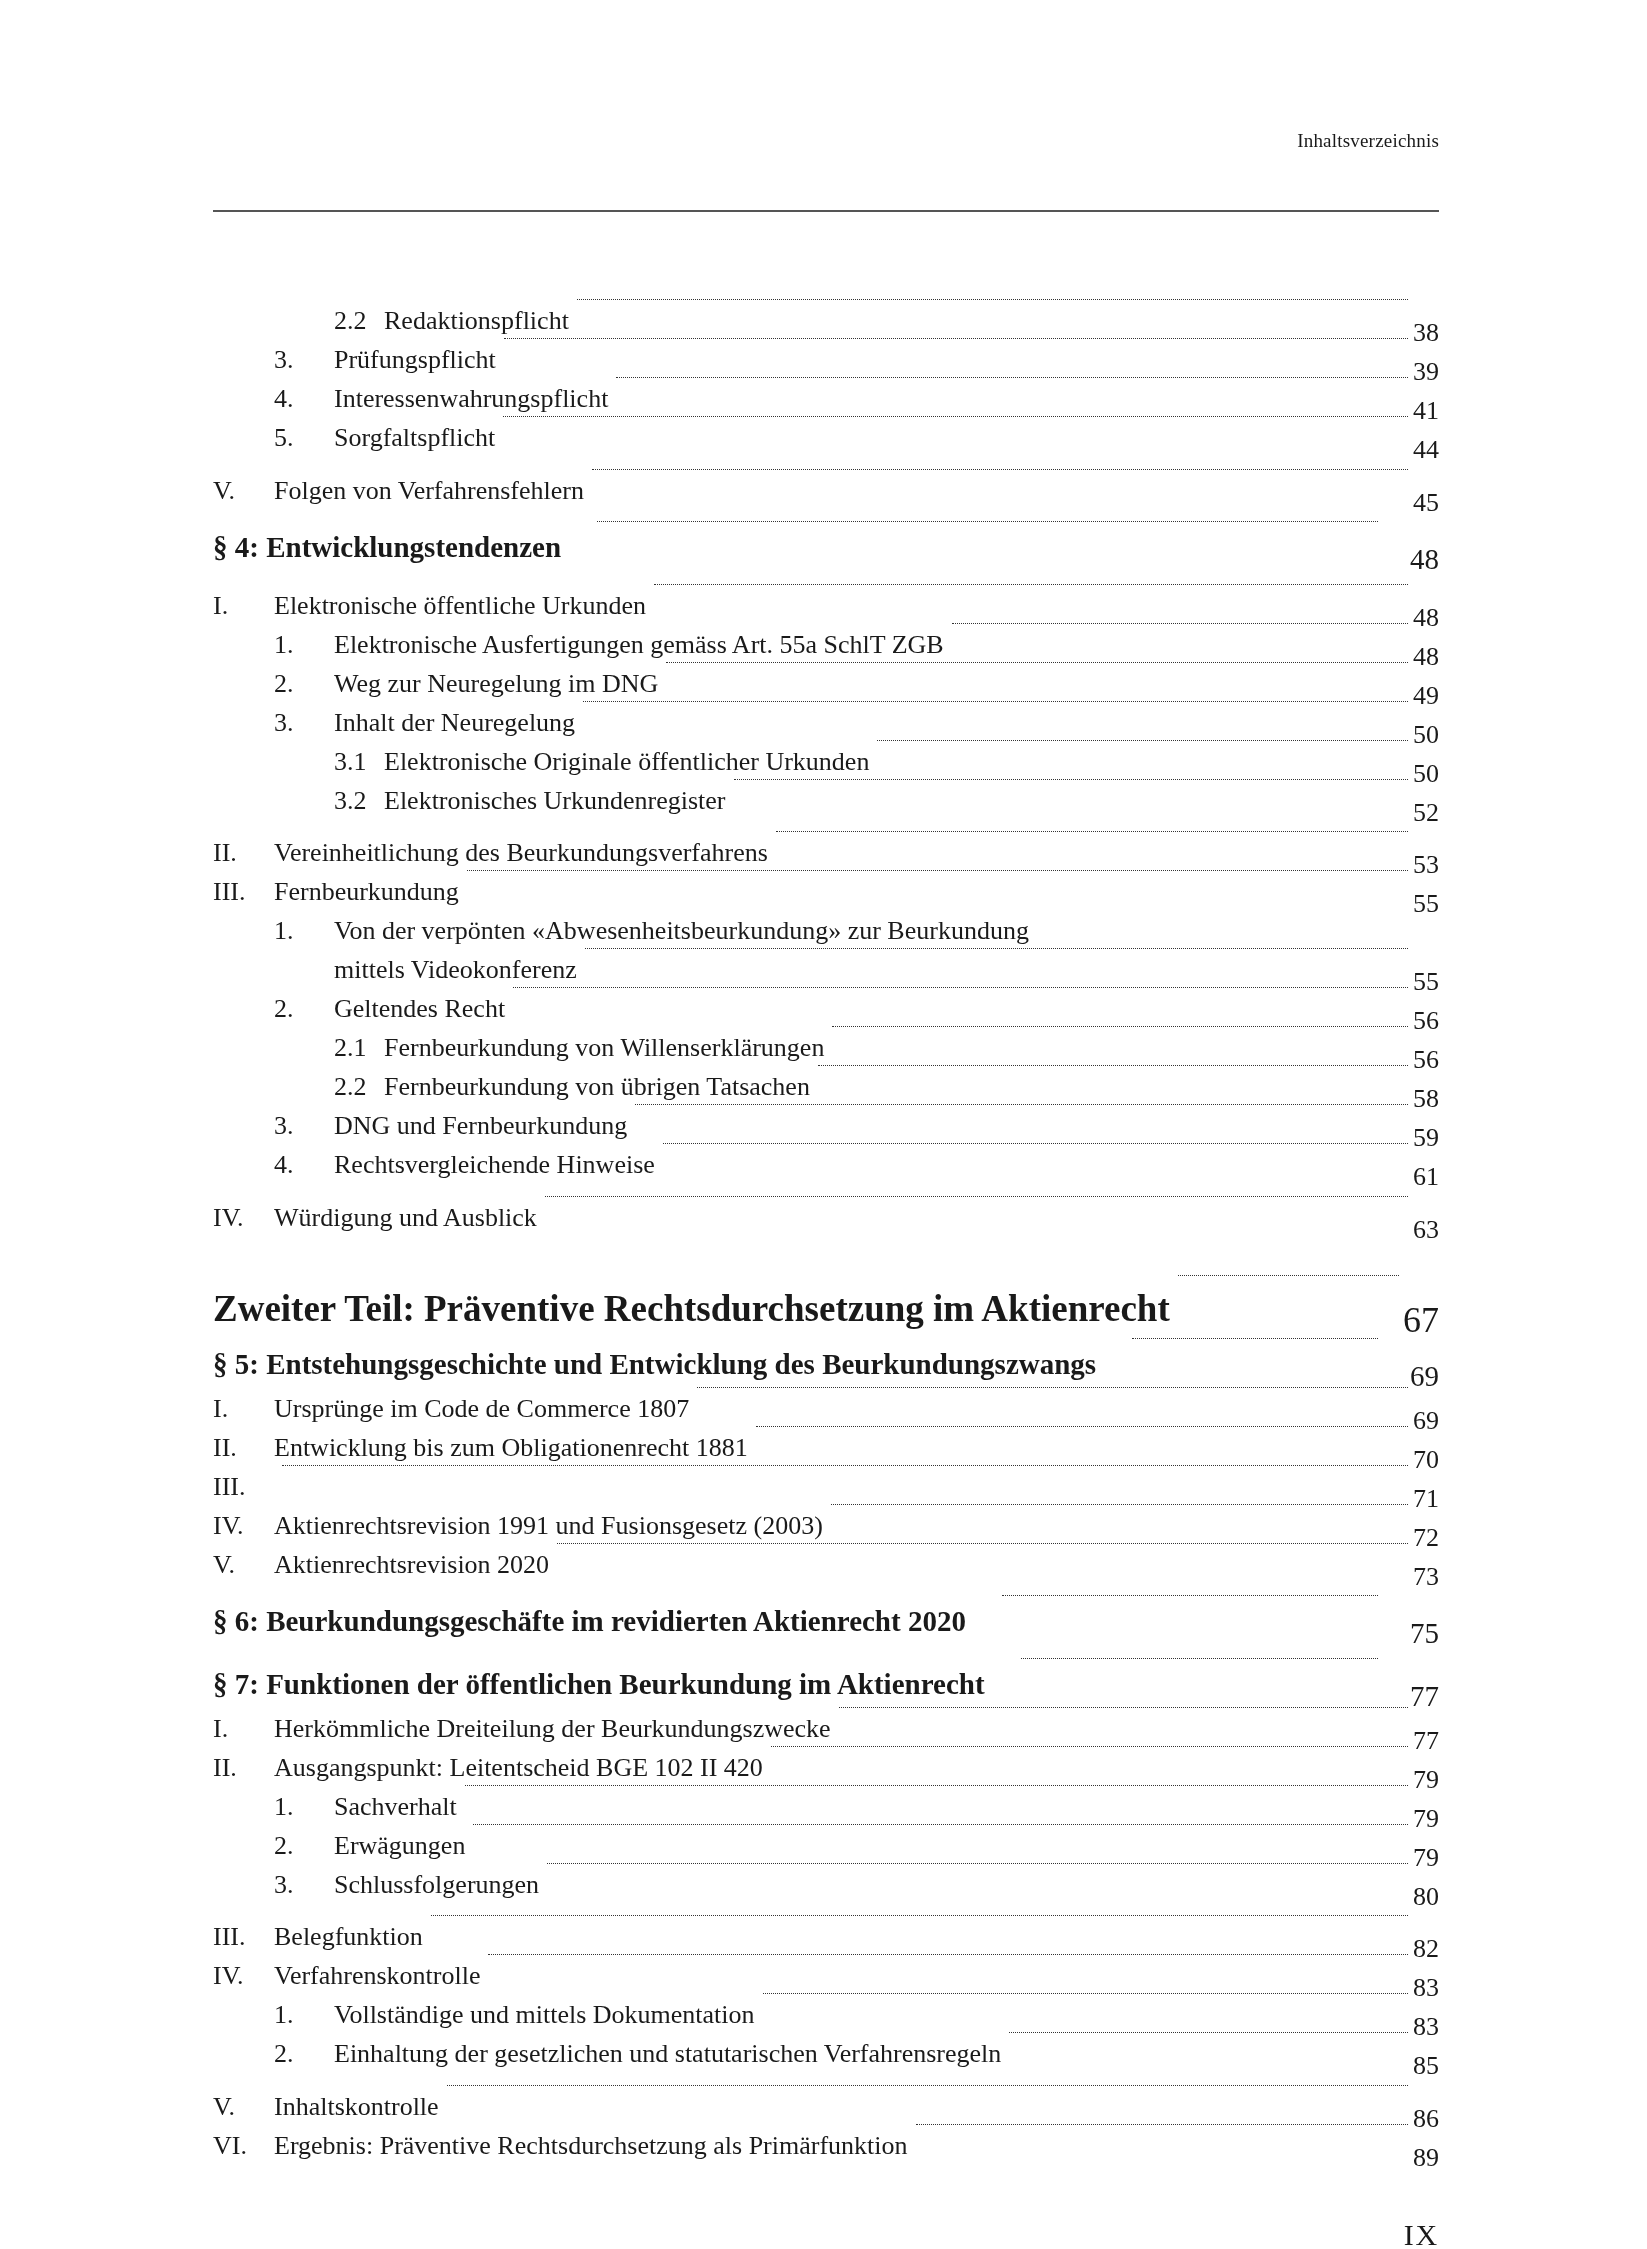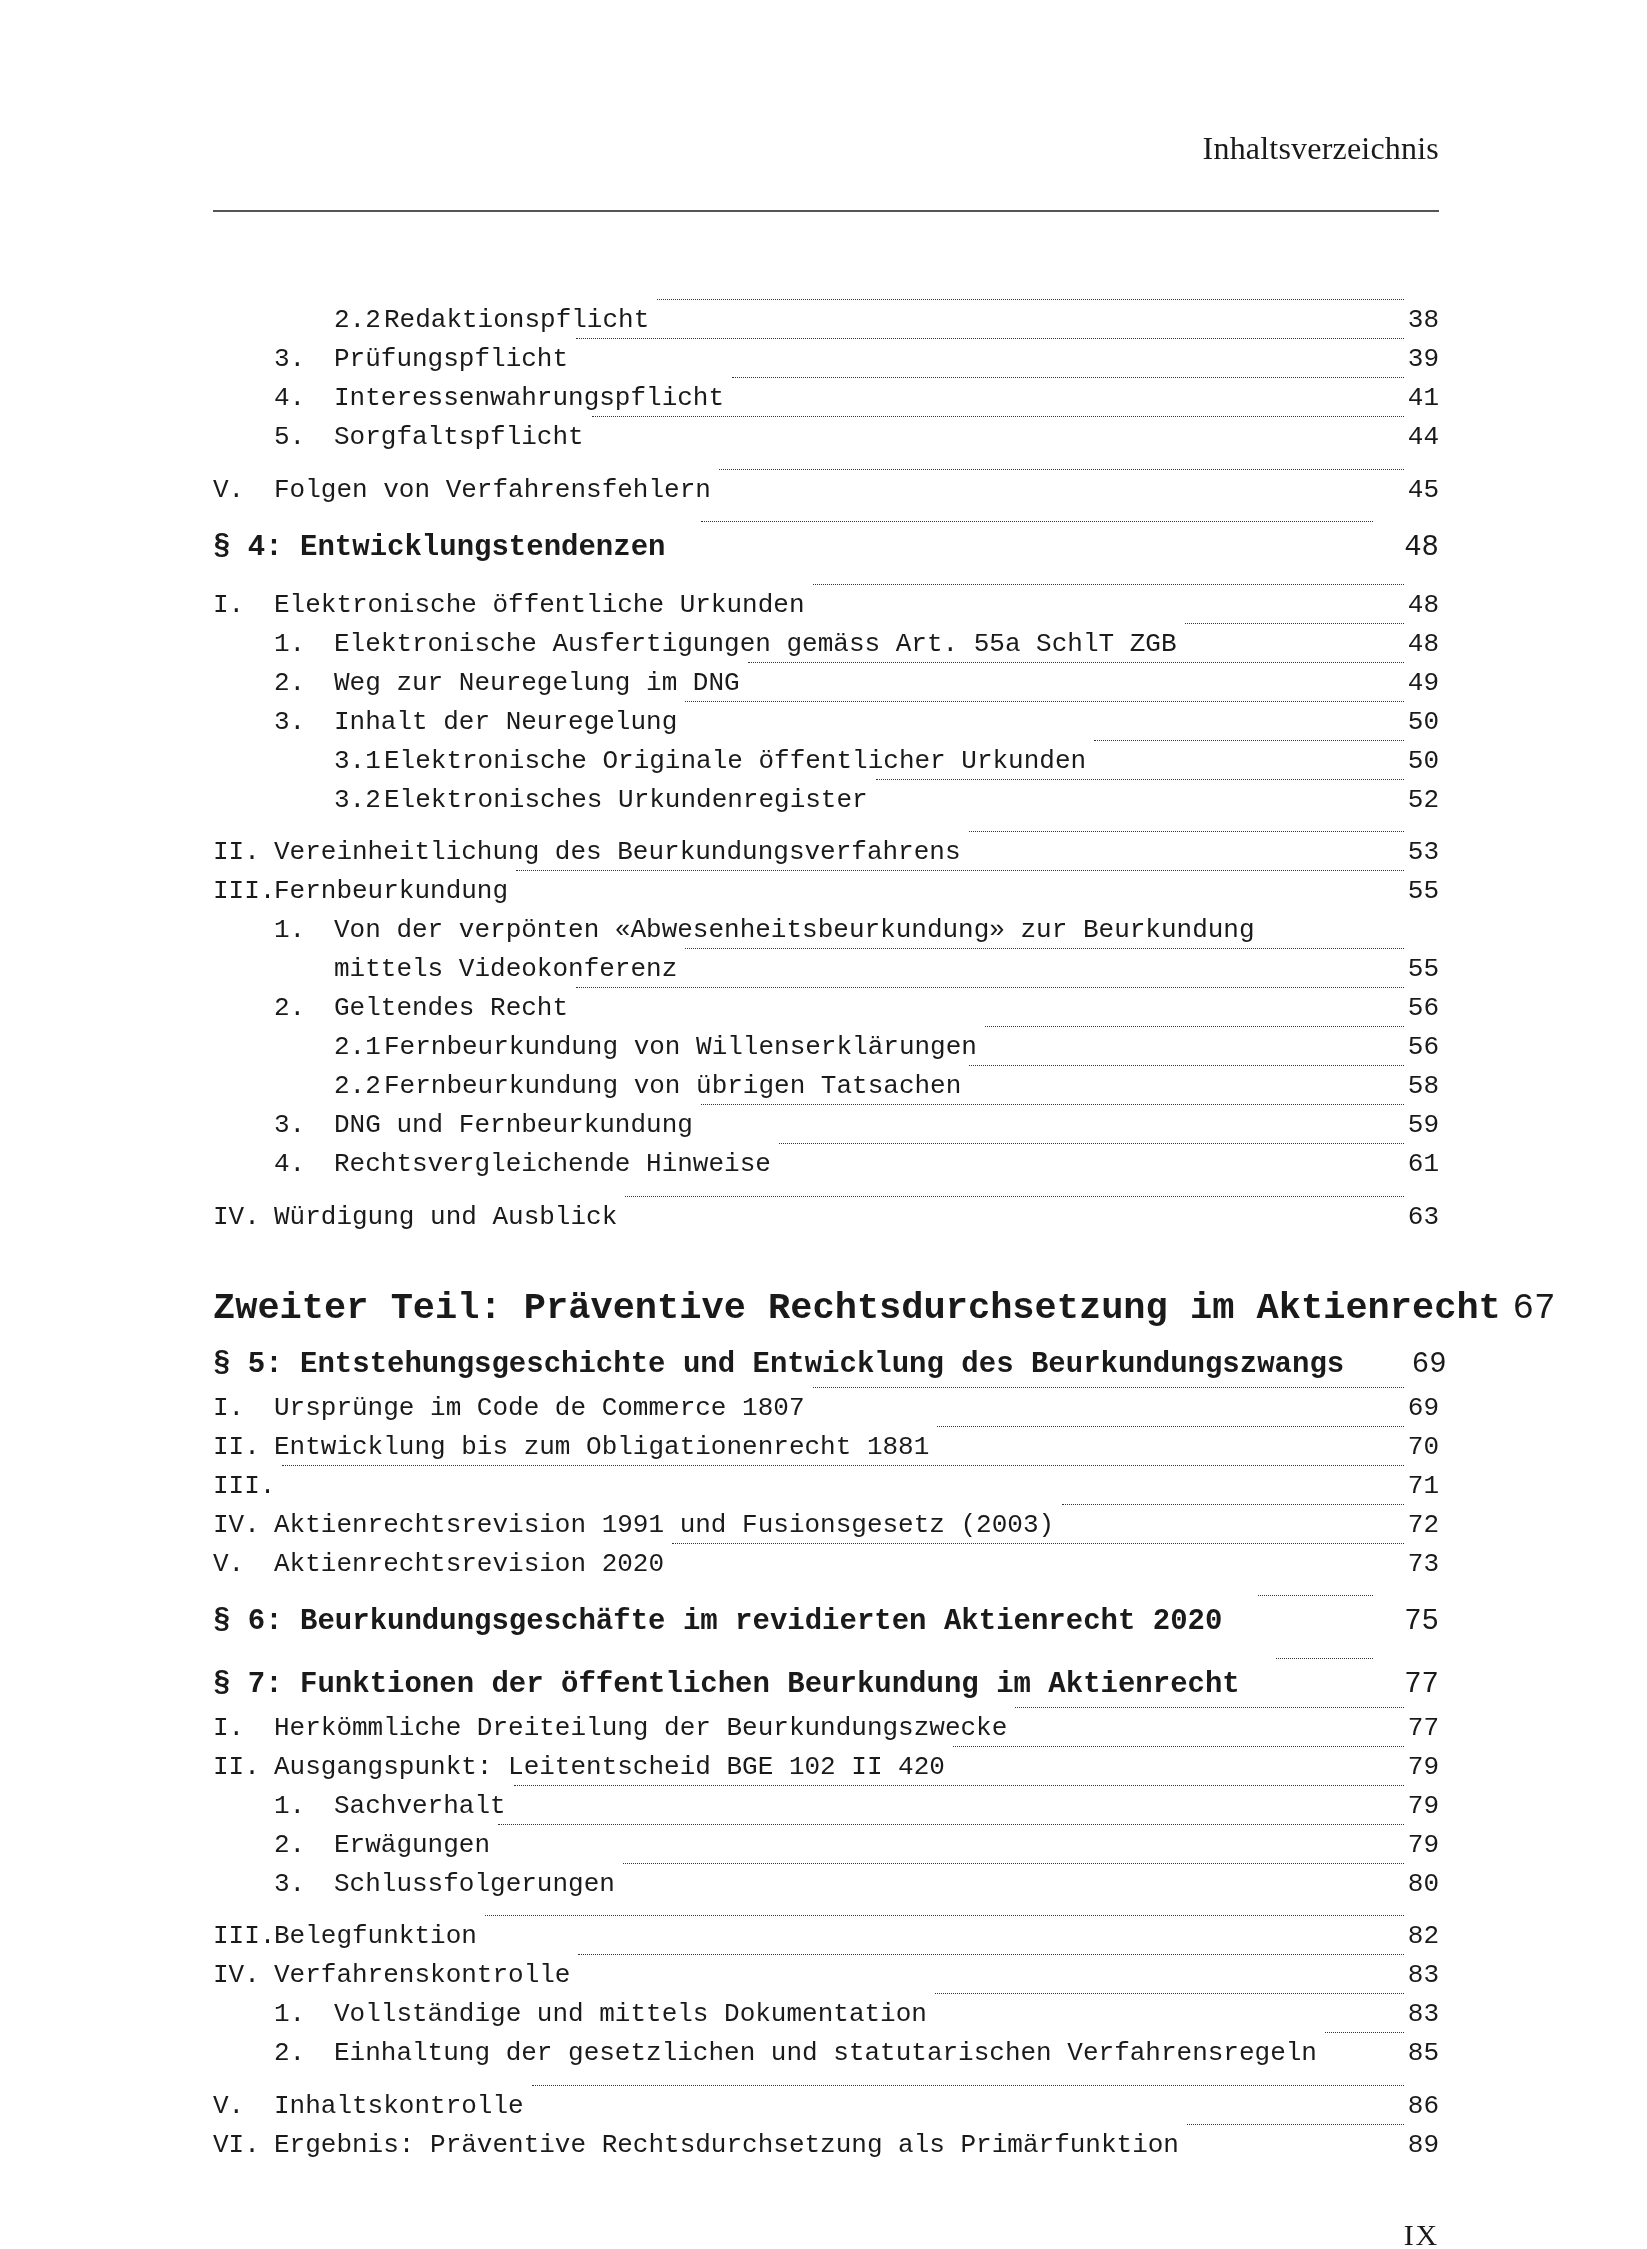--- a/index.html
+++ b/index.html
@@ -1,22 +1,22 @@
 <!DOCTYPE html>
 <html style="font-size:7.2px"><head>
 <meta charset="utf-8">
 <style>
   html, body { margin: 0; padding: 0; background: #ffffff; }
   body { width: 1647px; height: 2392px; position: relative; overflow: hidden;
          font-family: "Liberation Serif", "DejaVu Serif", serif; color: #1a1a1a; }
   .header { position: absolute; left: 213px; right: 208px; top: 130px; height: 45px; }
-  .running-head { position: absolute; right: 0; top: 0; font-size: 32px; letter-spacing: 0.2px; }
+  .running-head { position: absolute; right: 0; top: 0; font-size: 19px; letter-spacing: 0.2px; }
   .rule { position: absolute; left: 213px; right: 208px; top: 210px; height: 2.2px; background: #555555; }
   .toc { position: absolute; left: 213px; right: 208px; top: 301px; }
-  .row { display: flex; align-items: flex-end; font-size: 26px; line-height: 39px; height: 39px; font-family: Liberation Mono, monospace; }
+  .row { display: flex; align-items: center; font-size: 26px; line-height: 39px; height: 39px; }
   .num { flex: 0 0 auto; }
   .lvl1 .num { width: 61px; }
   .lvl2 { padding-left: 61px; }
   .lvl2 .num { width: 60px; }
   .lvl3 { padding-left: 121px; }
   .lvl3 .num { width: 50px; }
   .title { flex: 0 1 auto; white-space: nowrap; }
   .leader { flex: 1 1 auto; margin: 0 3.6px 0 8px; border-bottom: 1.8px dotted #333; height: 0; align-self: baseline; position: relative; top: -1.8px; }
   .page { flex: 0 0 auto; text-align: right; min-width: 27px; margin-top: 24px; }
   .sect { font-weight: bold; font-size: 29px; height: 49px; line-height: 49px; gap: 28px; }

